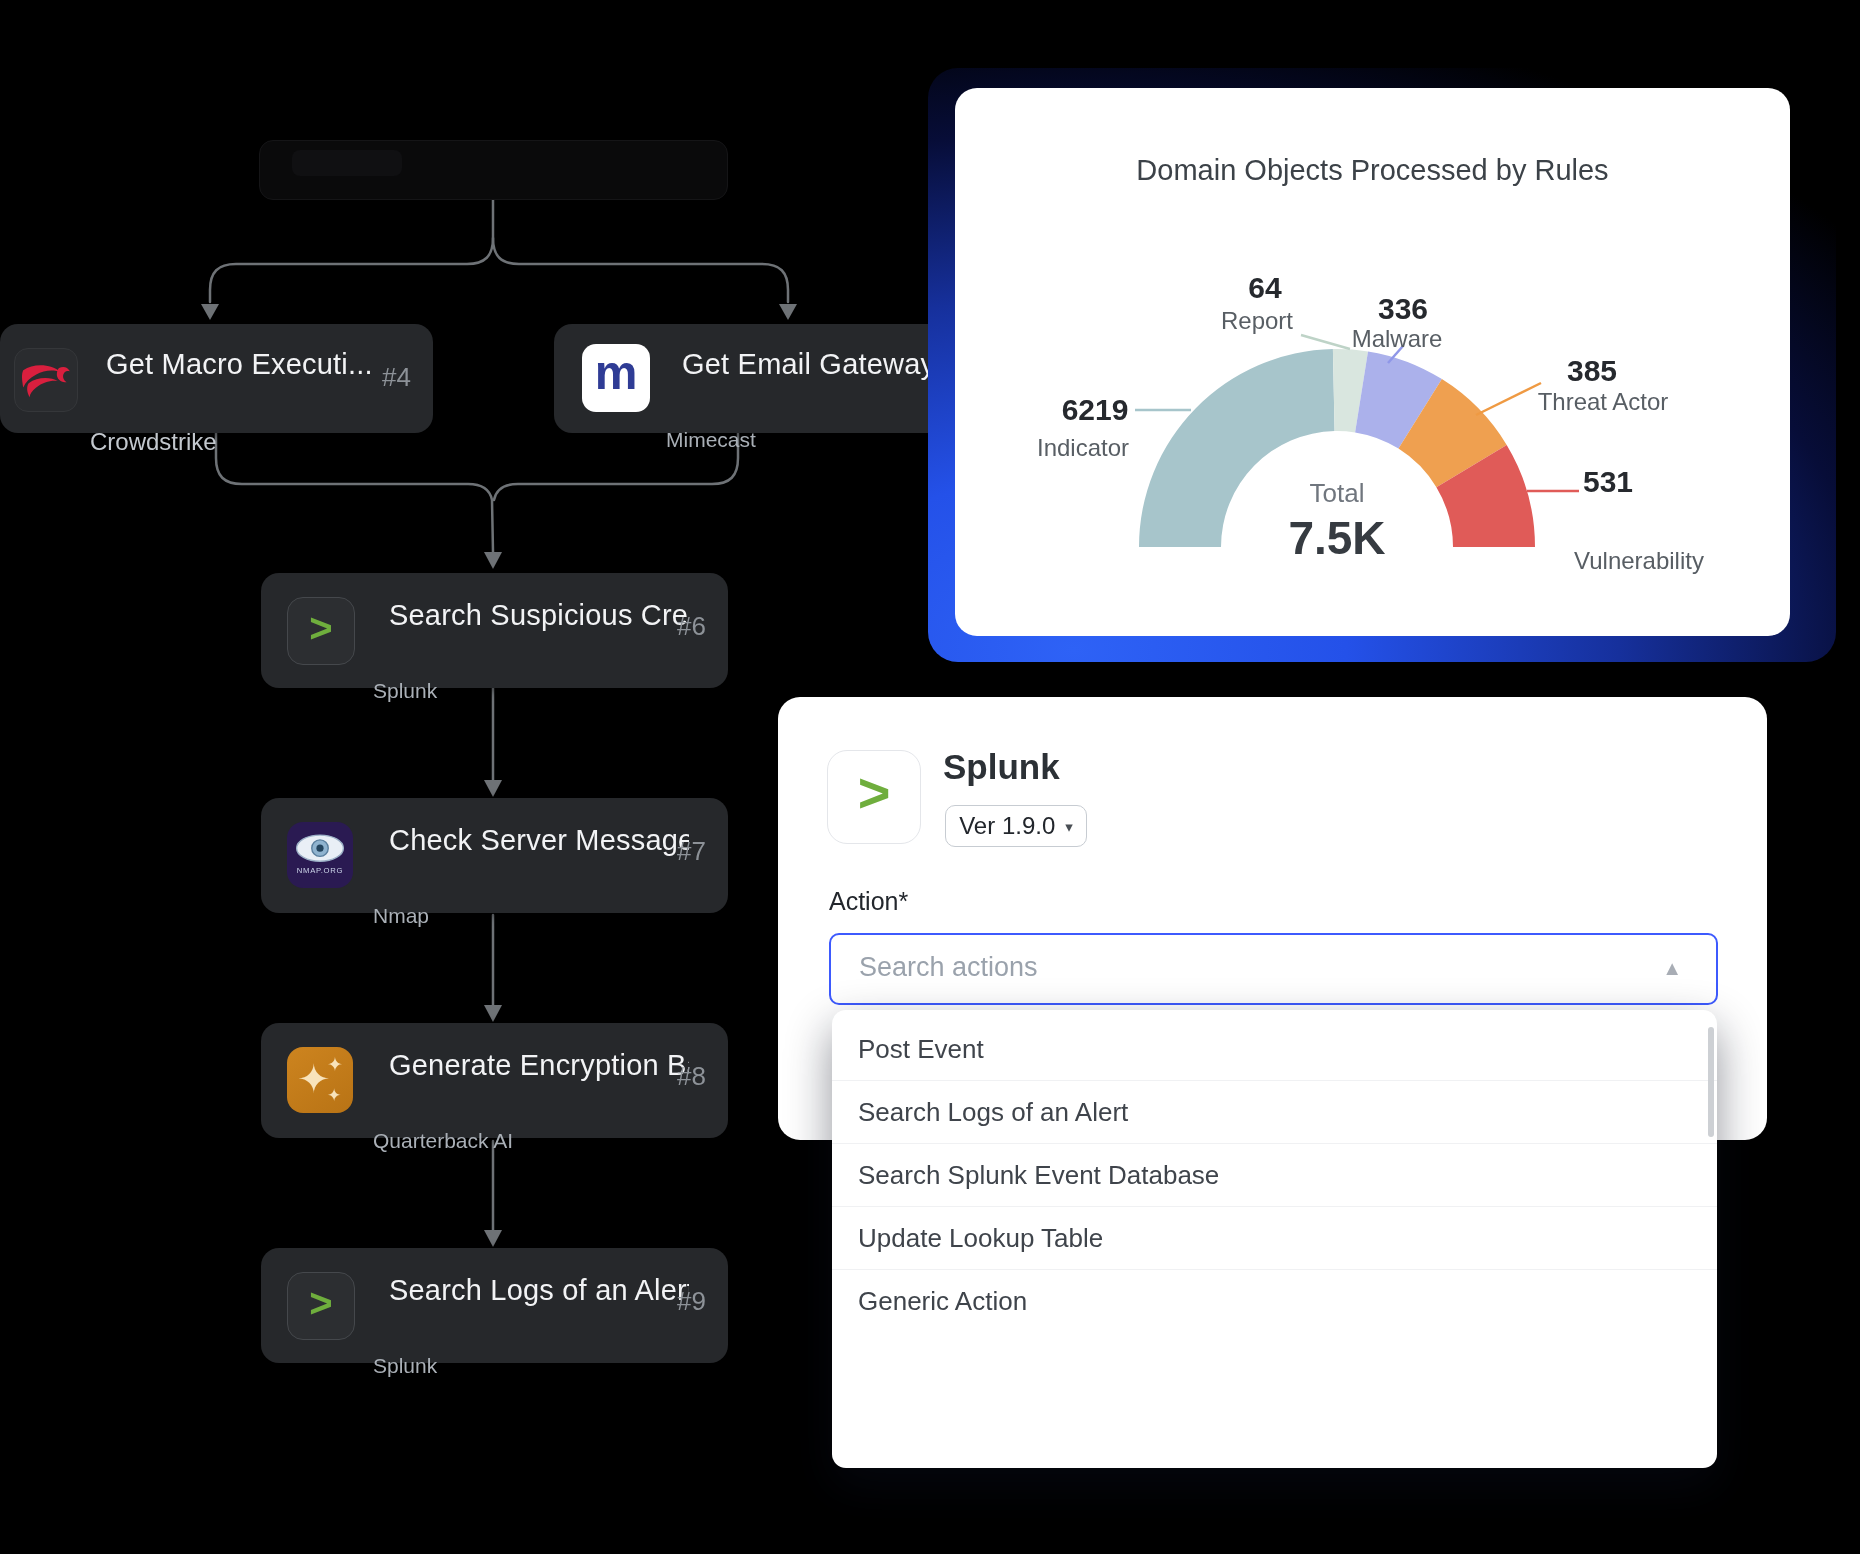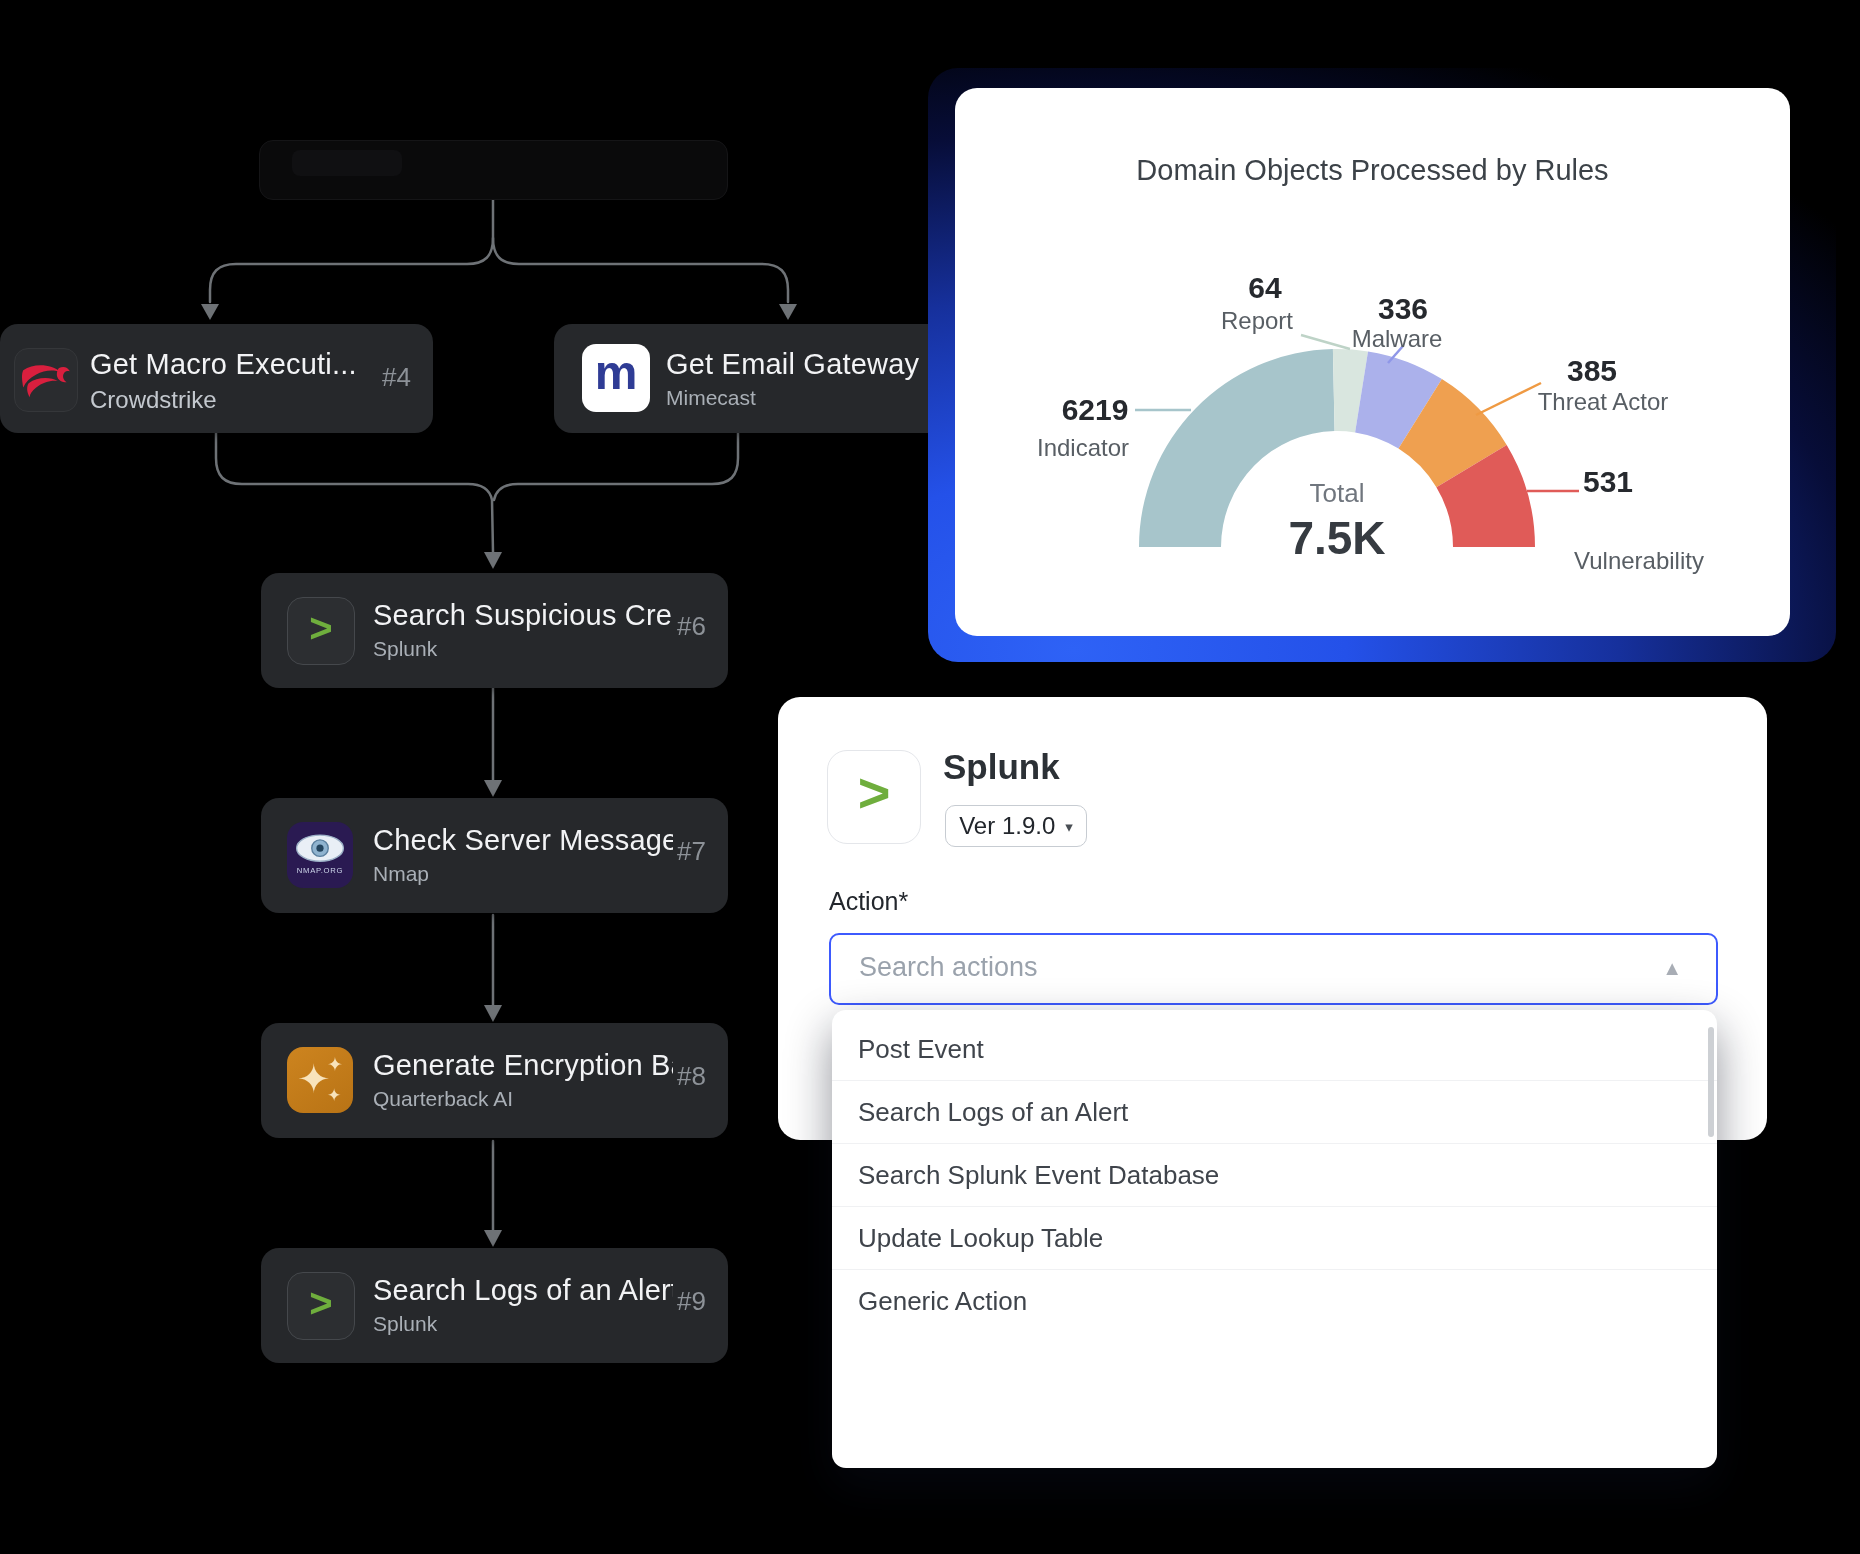--- a/index.html
+++ b/index.html
@@ -10,22 +10,22 @@
   
   .ghost-node{left:259px;top:140px;width:467px;height:58px;background:#0a0a0b;border:1px solid #151517;border-radius:14px;}
   .ghost-smudge{left:292px;top:150px;width:110px;height:26px;background:#121214;border-radius:8px;opacity:.8;}
   .node{background:#26282b;border-radius:18px;box-shadow:0 2px 10px rgba(0,0,0,.5);}
   .node-4{left:0px;top:324px;width:433px;height:109px;}
   .node-5{left:554px;top:324px;width:433px;height:109px;}
   .node-6{left:261px;top:573px;width:467px;height:115px;}
   .node-7{left:261px;top:798px;width:467px;height:115px;}
   .node-8{left:261px;top:1023px;width:467px;height:115px;}
   .node-9{left:261px;top:1248px;width:467px;height:115px;}
-  .node-title{position:absolute;color:#f2f3f5;font-size:29px;font-weight:500;letter-spacing:.2px;white-space:nowrap;overflow:hidden;}
-  .node-sub{position:absolute;color:#a9afb6;font-size:21px;white-space:nowrap;}
+  .node-title{position:absolute;color:#f2f3f5;font-size:29px;font-weight:500;letter-spacing:.2px;white-space:nowrap;overflow:hidden;margin-left:16px;}
+  .node-sub{position:absolute;color:#a9afb6;font-size:21px;white-space:nowrap;margin-top:42px;}
   .node-badge{position:absolute;color:#8d9298;font-size:26px;}
   .node-4 .node-title,.node-5 .node-title{left:90px;top:24px;}
   .node-4 .node-sub{left:90px;top:62px;font-size:24px;color:#c3c8ce;}
   .node-5 .node-title{left:112px;top:24px;max-width:310px;}
   .node-5 .node-sub{left:112px;top:62px;}
   .node-6 .node-title,.node-7 .node-title,.node-8 .node-title,.node-9 .node-title{left:112px;top:26px;max-width:300px;}
   .node-6 .node-sub,.node-7 .node-sub,.node-8 .node-sub,.node-9 .node-sub{left:112px;top:64px;}
   .node-badge{right:22px;top:38px;}
   .icon-tile{position:absolute;border-radius:14px;display:flex;align-items:center;justify-content:center;}
   .tile-crowdstrike{left:14px;top:24px;width:62px;height:62px;background:#2a2c2f;border:1px solid #35373a;}

